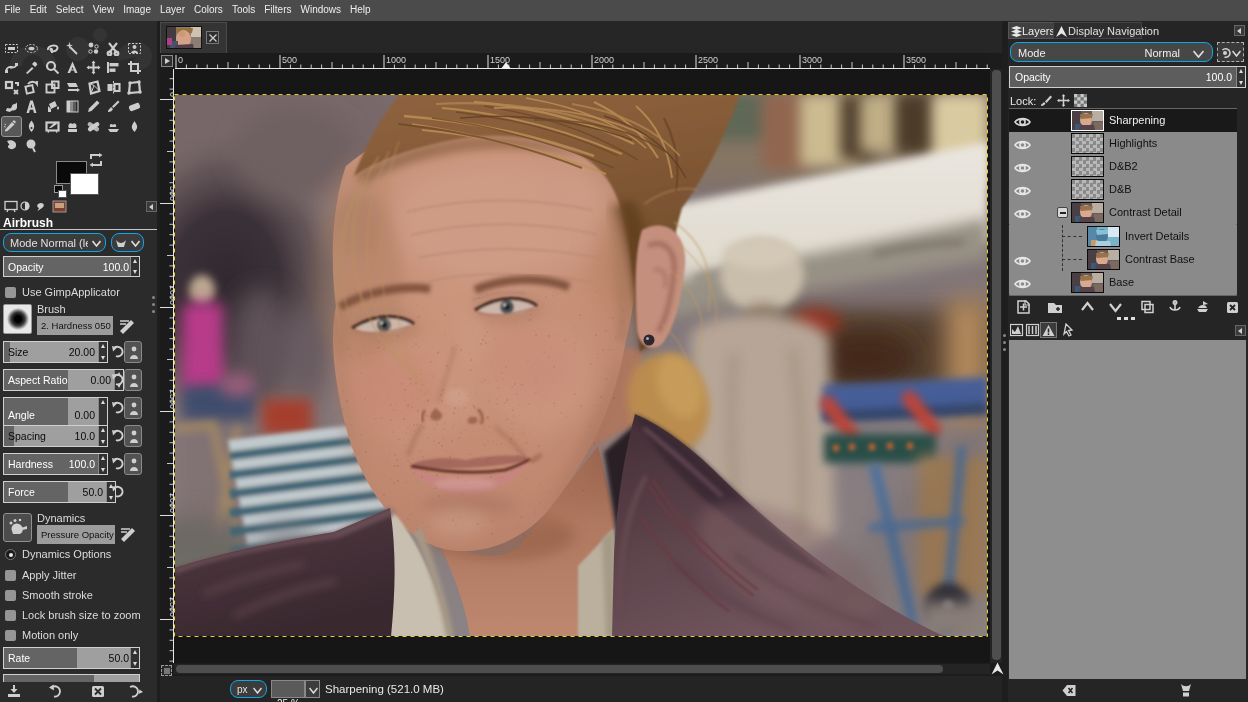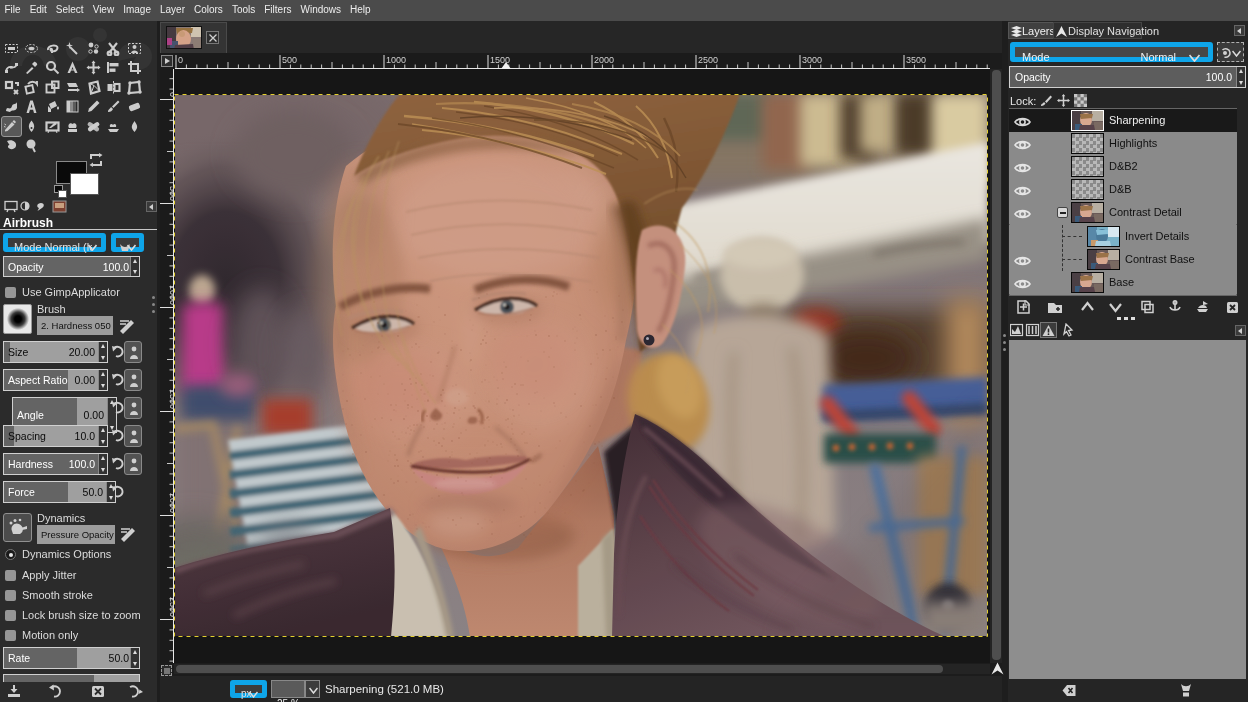--- a/index.html
+++ b/index.html
@@ -1,20 +1,20 @@
 <!DOCTYPE html>
 <html><head><meta charset="utf-8">
 <style>
 *{margin:0;padding:0;box-sizing:border-box}
 body{width:1248px;height:702px;overflow:hidden;background:#1e1e1e;font-family:"Liberation Sans",sans-serif;position:relative}
 .abs{position:absolute}
 #menubar{position:absolute;left:0;top:0;width:1248px;height:21px;background:#4b4b4b;color:#ededed;font-size:10px}
 #menubar span{display:inline-block;padding:4px 4.5px 0 4.5px;height:21px}
 .lbl{color:#dcdcdc;font-size:11px}
-.dd{position:absolute;background:#3b3b3b;border:5px solid #0ea5e9;border-radius:3px;color:#e0e0e0;font-size:11px}
+.dd{position:absolute;background:#3b3b3b;border:1px solid #0ea5e9;border-radius:8px;color:#e0e0e0;font-size:11px}
 .chk{position:absolute;width:11px;height:11px;background:#969696;border-radius:2px}
 .ss{position:absolute;border:1px solid #d0d0d0;background:#9f9f9f;overflow:hidden}
 .ssf{position:absolute;left:0;top:0;bottom:0;background:#646464}
 .sslab{position:absolute;left:4px;top:50%;transform:translateY(-50%);font-size:10.5px;color:#fff;white-space:nowrap}
 .ssval{position:absolute;right:10px;top:50%;transform:translateY(-50%);font-size:10.5px;color:#000}
 .spin{position:absolute;right:0;top:0;bottom:0;width:9px;background:#323232;border-left:1px solid #888}
 .spin:before{content:"";position:absolute;left:2px;top:2px;border-left:2.5px solid transparent;border-right:2.5px solid transparent;border-bottom:4px solid #ddd}
 .spin:after{content:"";position:absolute;left:2px;bottom:2px;border-left:2.5px solid transparent;border-right:2.5px solid transparent;border-top:4px solid #ddd}
 </style></head>
 <body>
@@ -333,37 +333,37 @@
 <svg class="abs" style="left:111px;top:345px" width="14" height="14" viewBox="0 0 14 14">
     <path d="M3 3 C6 0.5 11 2 11.5 6 C12 10 8 12.5 5 11" stroke="#cfcfcf" stroke-width="1.8" fill="none"></path>
     <path d="M1 1 L6 2.5 L2 6.5 Z" fill="#cfcfcf"></path>
   </svg>
 <div class="abs" style="left:124px;top:341px;width:18px;height:22px;background:#525252;border:1px solid #8a8a8a;border-radius:3px">
     <svg style="position:absolute;left:3.5px;top:4px" width="10" height="14" viewBox="0 0 10 14">
       <circle cx="5" cy="3" r="2.4" fill="#cfcfcf"></circle>
       <path d="M1 13 C1 7.5 9 7.5 9 13 Z" fill="#cfcfcf"></path>
     </svg>
   </div>
-<div class="ss abs" style="left:3px;top:369px;width:105px;height:22px">
+<div class="ss abs" style="left:3px;top:369px;width:121px;height:22px">
     <div class="ssf" style="width:64px"></div>
     <span class="sslab" style="color:#fff">Aspect Ratio</span>
     <span class="ssval" style="color:#0a0a0a;right:12px">0.00</span>
     <div class="spin"></div>
   </div>
 <svg class="abs" style="left:111px;top:373px" width="14" height="14" viewBox="0 0 14 14">
     <path d="M3 3 C6 0.5 11 2 11.5 6 C12 10 8 12.5 5 11" stroke="#cfcfcf" stroke-width="1.8" fill="none"></path>
     <path d="M1 1 L6 2.5 L2 6.5 Z" fill="#cfcfcf"></path>
   </svg>
 <div class="abs" style="left:124px;top:369px;width:18px;height:22px;background:#525252;border:1px solid #8a8a8a;border-radius:3px">
     <svg style="position:absolute;left:3.5px;top:4px" width="10" height="14" viewBox="0 0 10 14">
       <circle cx="5" cy="3" r="2.4" fill="#cfcfcf"></circle>
       <path d="M1 13 C1 7.5 9 7.5 9 13 Z" fill="#cfcfcf"></path>
     </svg>
   </div>
-<div class="ss abs" style="left:12px;top:397px;width:105px;height:36px">
+<div class="ss abs" style="left:3px;top:397px;width:105px;height:36px">
     <div class="ssf" style="width:64px"></div>
     <span class="sslab" style="color:#fff">Angle</span>
     <span class="ssval" style="color:#0a0a0a;right:12px">0.00</span>
     <div class="spin"></div>
   </div>
 <svg class="abs" style="left:111px;top:401px" width="14" height="14" viewBox="0 0 14 14">
     <path d="M3 3 C6 0.5 11 2 11.5 6 C12 10 8 12.5 5 11" stroke="#cfcfcf" stroke-width="1.8" fill="none"></path>
     <path d="M1 1 L6 2.5 L2 6.5 Z" fill="#cfcfcf"></path>
   </svg>
 <div class="abs" style="left:124px;top:397px;width:18px;height:22px;background:#525252;border:1px solid #8a8a8a;border-radius:3px">

